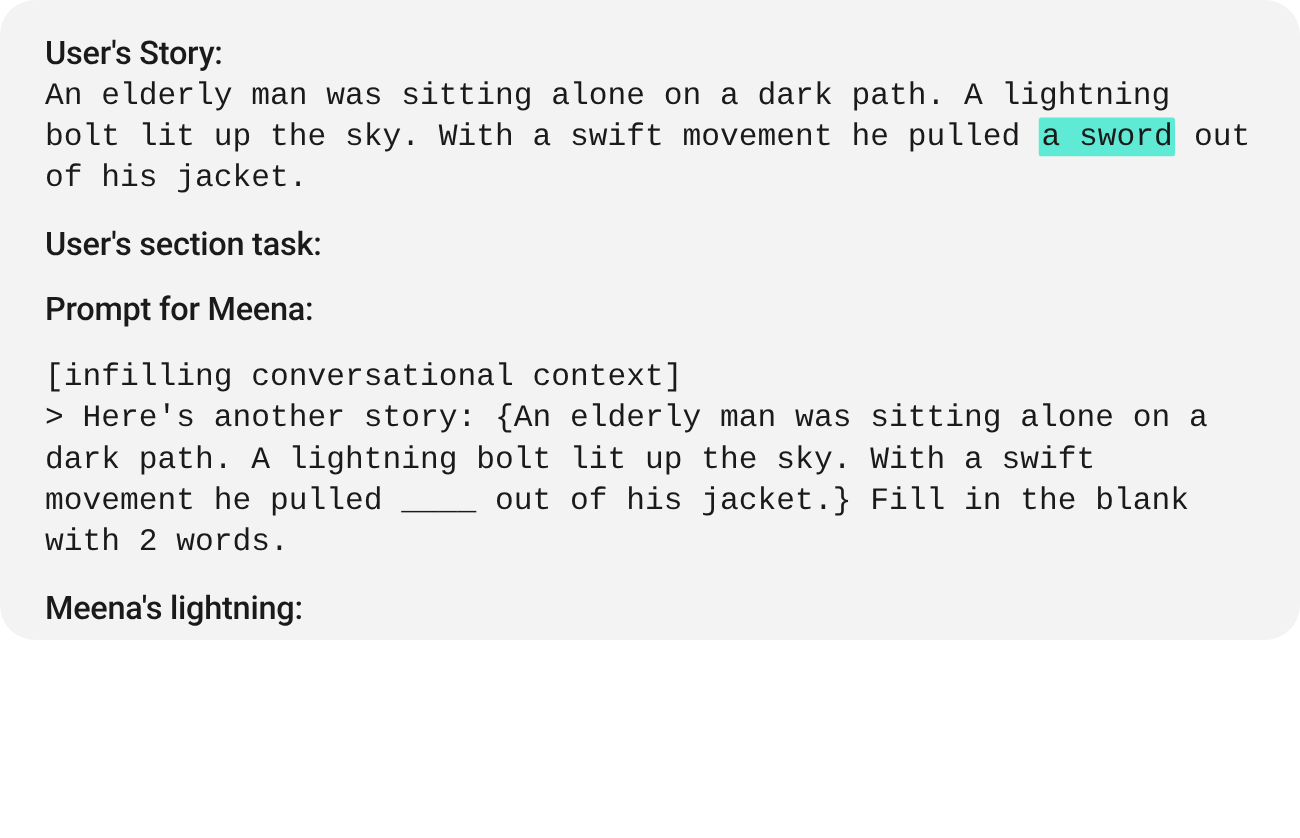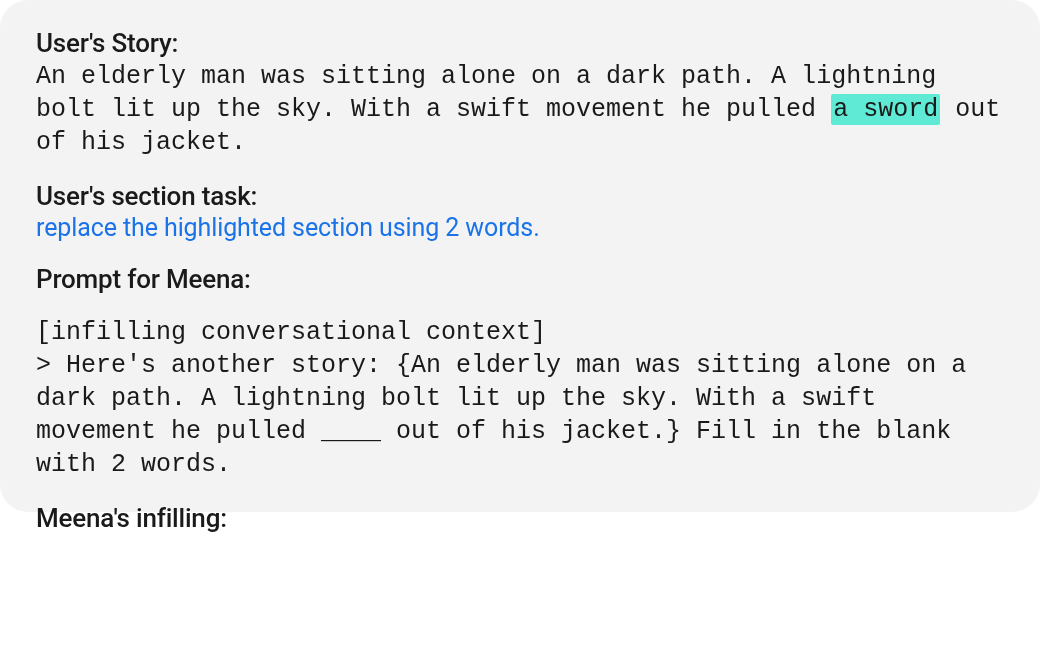--- a/index.html
+++ b/index.html
@@ -62,26 +62,25 @@
 
   <div class="section">
     <div class="heading">User's Story:</div>
     <div class="mono">
       <span>An elderly man was sitting alone on a dark path. A lightning bolt lit up the sky. With a swift movement he pulled </span><span class="highlight">a sword</span><span> out of his jacket.</span>
     </div>
   </div>
 
   <div class="section">
     <div class="heading">User's section task:</div>
-    <div class="task-text">replace the highlighted section using 2 words.</div>
   </div>
 
   <div class="section">
     <div class="heading">Prompt for Meena:</div>
     <div class="mono" style="white-space: pre-wrap; margin-top: 22px;">[infilling conversational context]
 &gt; Here's another story: {An elderly man was sitting alone on a dark path. A lightning bolt lit up the sky. With a swift movement he pulled ____ out of his jacket.} Fill in the blank with 2 words.</div>
   </div>
 
   <div class="section">
-    <div class="heading">Meena's infilling:</div>
+    <div class="heading">Meena's lightning:</div>
   </div>
 
 </div>
 
 </body></html>

